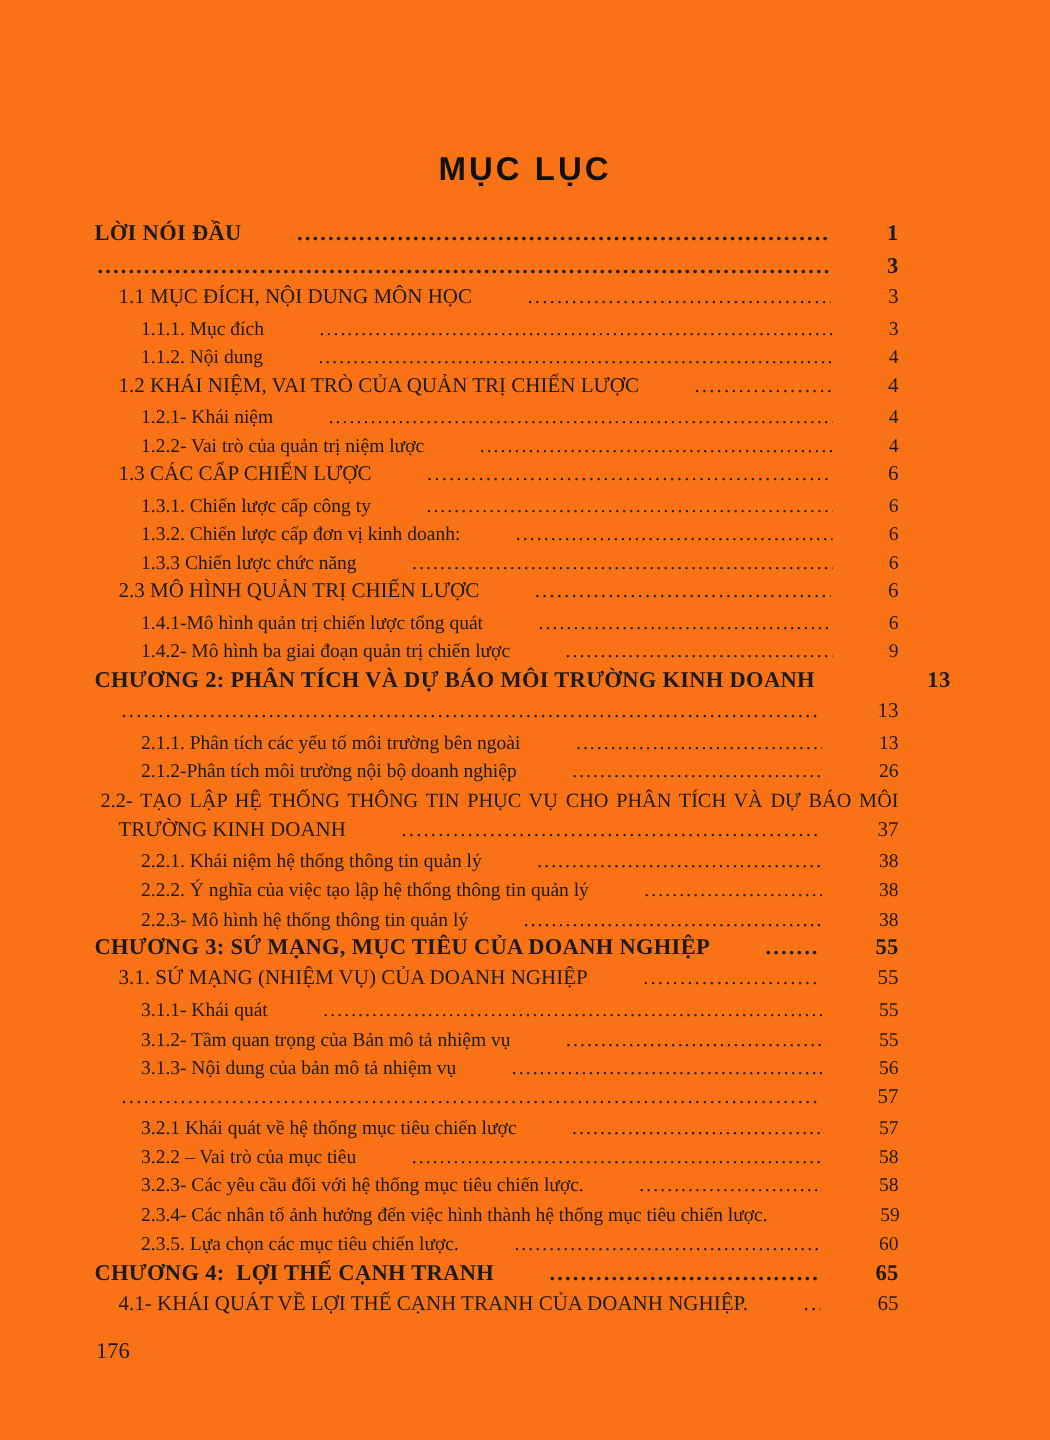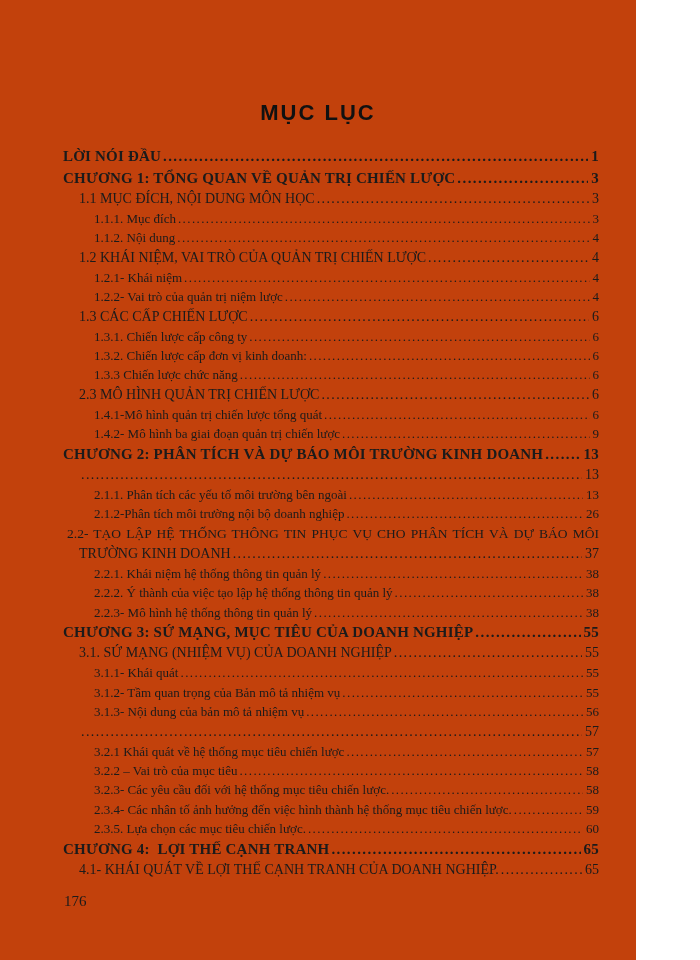--- a/index.html
+++ b/index.html
@@ -5,41 +5,42 @@
   html,body { margin:0; padding:0; }
   body {
     width:700px; height:960px;
     background:#ffffff;
     font-family:"Liberation Serif","DejaVu Serif",serif;
     color:#1b1b1b;
     overflow:hidden;
   }
   .doc {
     position:relative;
-    width:636px; height:960px;
-    background:#c2410c;
+    width:700px; height:960px;
+    background:#f97316;
   }
   .title {
     position:absolute;
     top:100px; left:0; right:0;
     text-align:center;
     font-family:"Liberation Sans","DejaVu Sans",sans-serif;
     font-weight:bold;
     font-size:22px;
     letter-spacing:2px;
     color:#111;
   }
   .toc {
     position:absolute;
     left:63px; top:146px;
     width:536px;
   }
   .row {
     display:flex;
     align-items:flex-start;
+    gap:35px;
   }
   .lvl1 > .row {
     height:21.5px; line-height:21.5px;
     font-size:15px; font-weight:bold;
     letter-spacing:0.2px;
   }
   .lvl2 > .row {
     height:20px; line-height:20px;
     font-size:14px;
     margin-left:16px;
@@ -90,21 +91,20 @@
   <div class="toc">
       <div class="entry lvl1">
         <div class="row">
           <span class="lbl">LỜI NÓI ĐẦU</span>
           <span class="dots">............................................................................................................................................................................................................................................................................................................</span>
           <span class="pg">1</span>
         </div>
       </div>
       <div class="entry lvl1">
         <div class="row">
-          <span class="lbl">CHƯƠNG 1: TỔNG QUAN VỀ QUẢN TRỊ CHIẾN LƯỢC</span>
           <span class="dots">............................................................................................................................................................................................................................................................................................................</span>
           <span class="pg">3</span>
         </div>
       </div>
       <div class="entry lvl2">
         <div class="row">
           <span class="lbl">1.1 MỤC ĐÍCH, NỘI DUNG MÔN HỌC</span>
           <span class="dots">............................................................................................................................................................................................................................................................................................................</span>
           <span class="pg">3</span>
         </div>
@@ -230,21 +230,21 @@
       </div>
       <div class="entry lvl3">
         <div class="row">
           <span class="lbl">2.2.1. Khái niệm hệ thống thông tin quản lý</span>
           <span class="dots">............................................................................................................................................................................................................................................................................................................</span>
           <span class="pg">38</span>
         </div>
       </div>
       <div class="entry lvl3">
         <div class="row">
-          <span class="lbl">2.2.2. Ý thành của việc tạo lập hệ thống thông tin quản lý</span>
+          <span class="lbl">2.2.2. Ý nghĩa của việc tạo lập hệ thống thông tin quản lý</span>
           <span class="dots">............................................................................................................................................................................................................................................................................................................</span>
           <span class="pg">38</span>
         </div>
       </div>
       <div class="entry lvl3">
         <div class="row">
           <span class="lbl">2.2.3- Mô hình hệ thống thông tin quản lý</span>
           <span class="dots">............................................................................................................................................................................................................................................................................................................</span>
           <span class="pg">38</span>
         </div>

